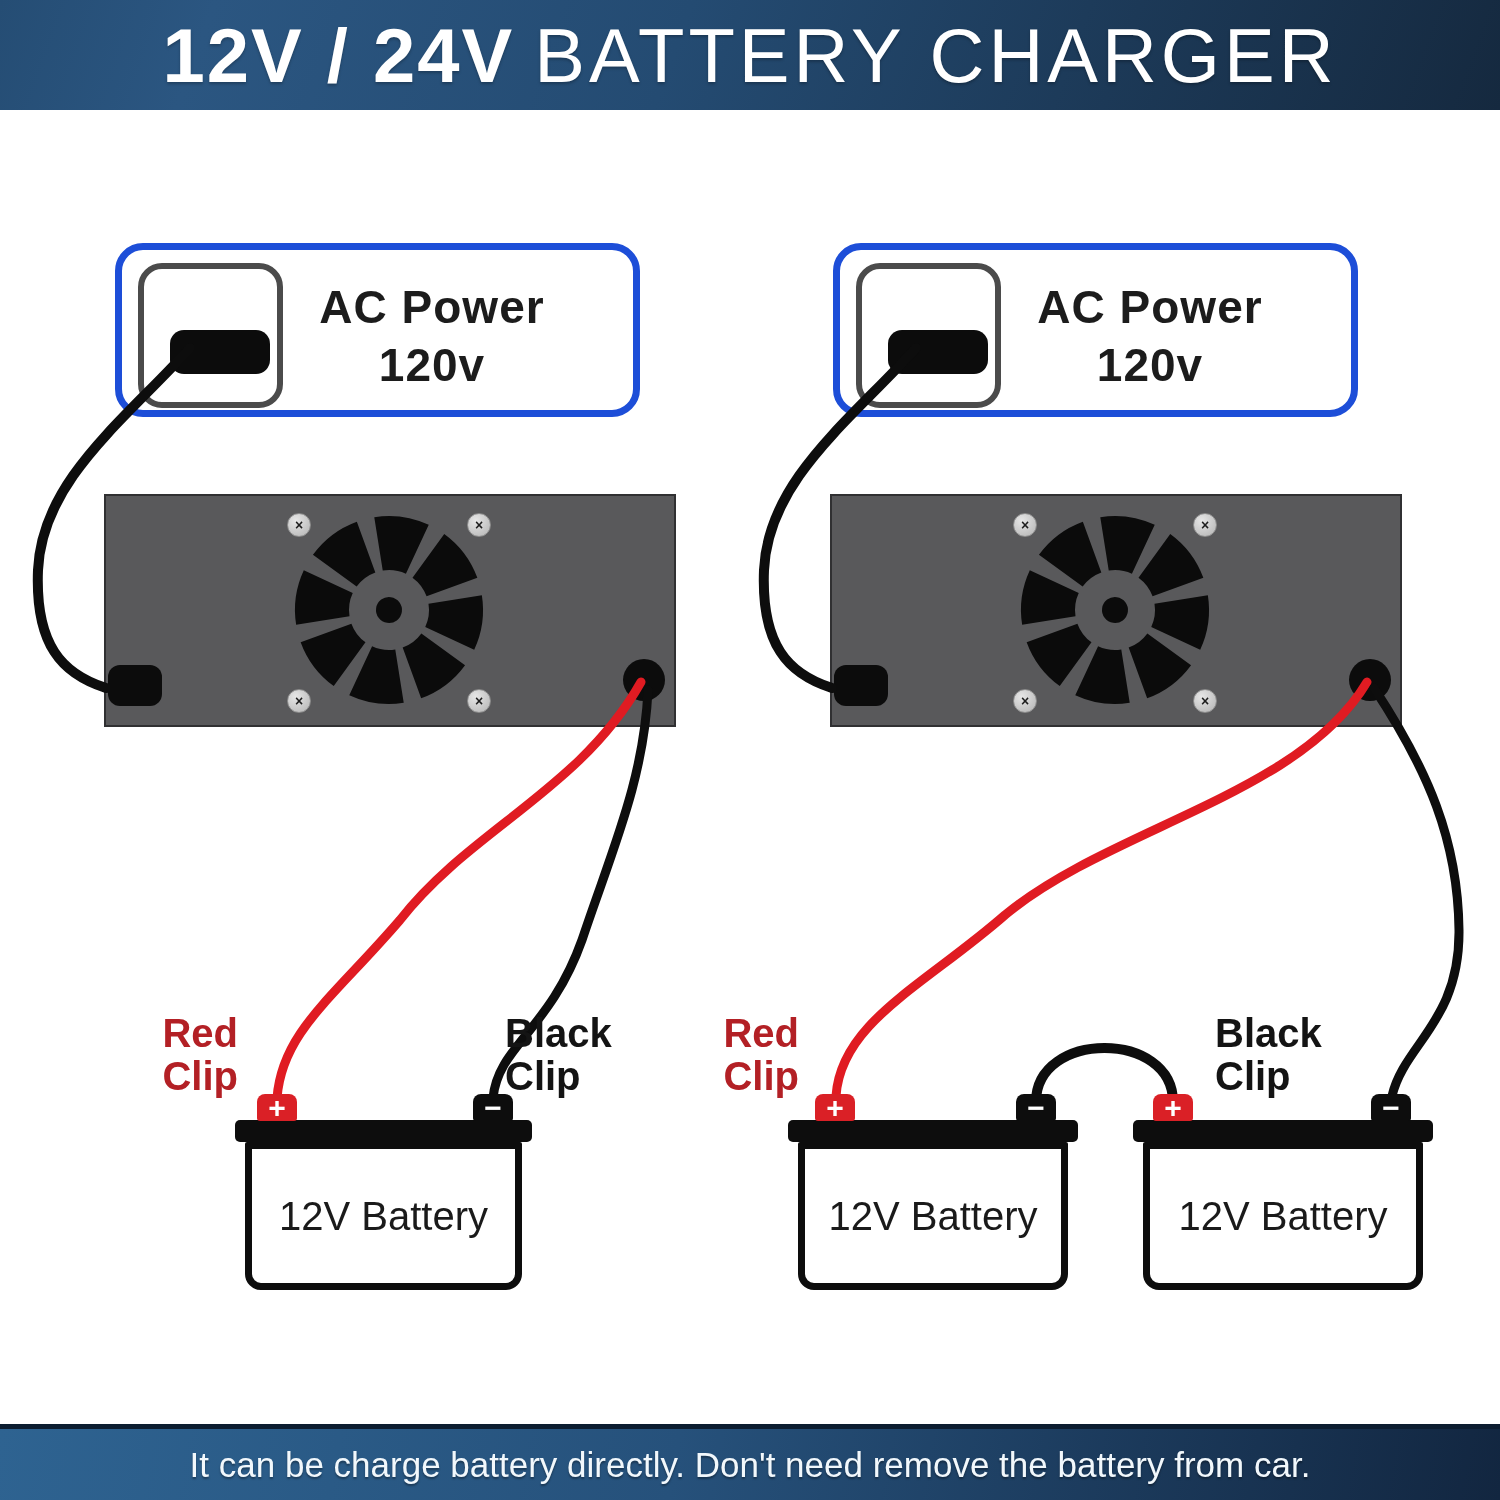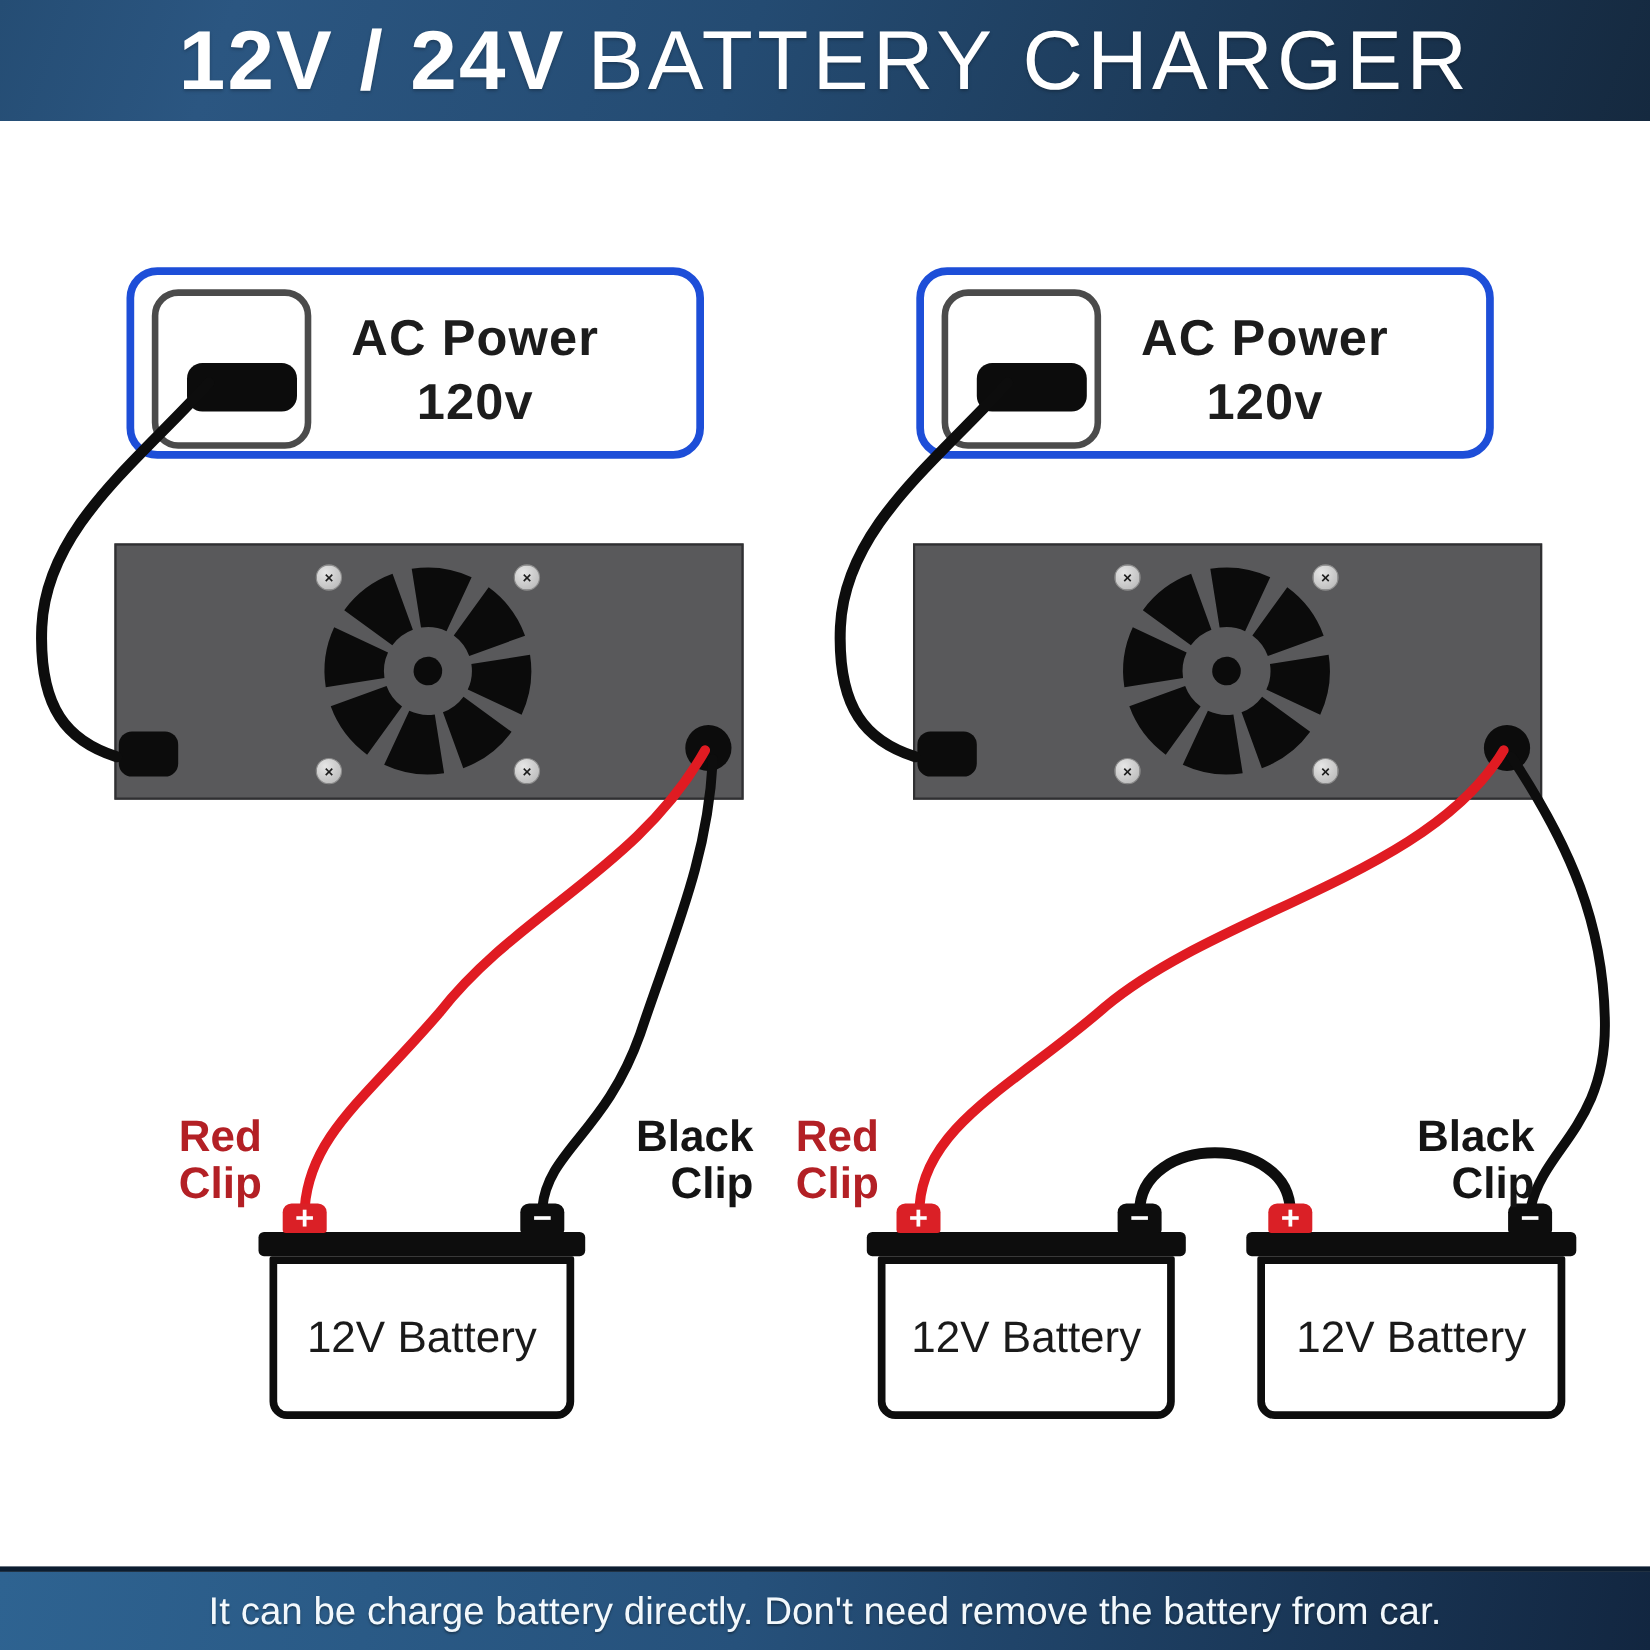--- a/index.html
+++ b/index.html
@@ -88,21 +88,21 @@
     color: #ffffff; font-size: 30px; font-weight: 700; line-height: 1;
   }
   .terminal.pos { background: #da2026; }
   .terminal.neg { background: #0d0d0d; }
 
   
   .clip-label {
     top: 1012px; font-size: 40px; font-weight: 700; line-height: 43px;
   }
   .clip-label.red   { color: #b32025; text-align: right;  width: 113px; }
-  .clip-label.black { color: #141414; text-align: right; width: 180px; }
+  .clip-label.black { color: #141414; text-align: left; width: 180px; }
 
   #wires { left: 0; top: 0; pointer-events: none; }
 </style>
 </head>
 <body>
 
 <div id="canvas">
 
   <div id="header" class="abs">
     <span class="strong">12V / 24V</span>

